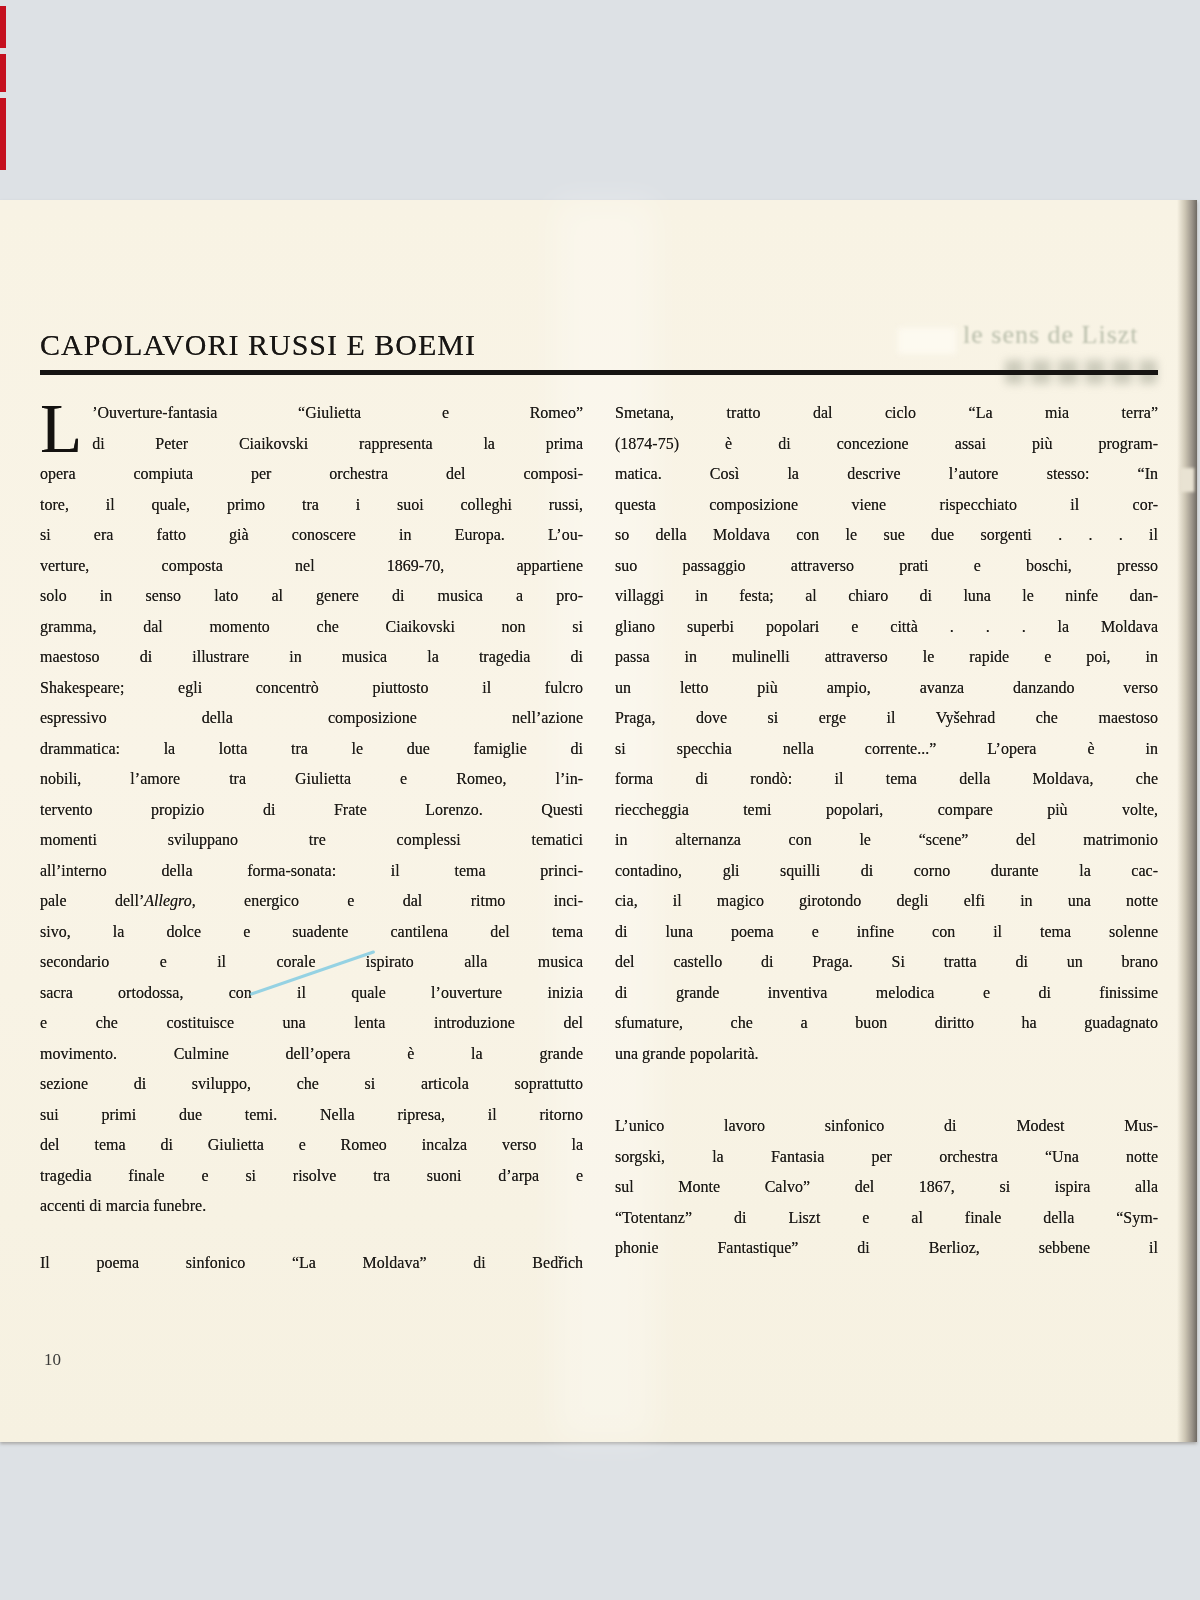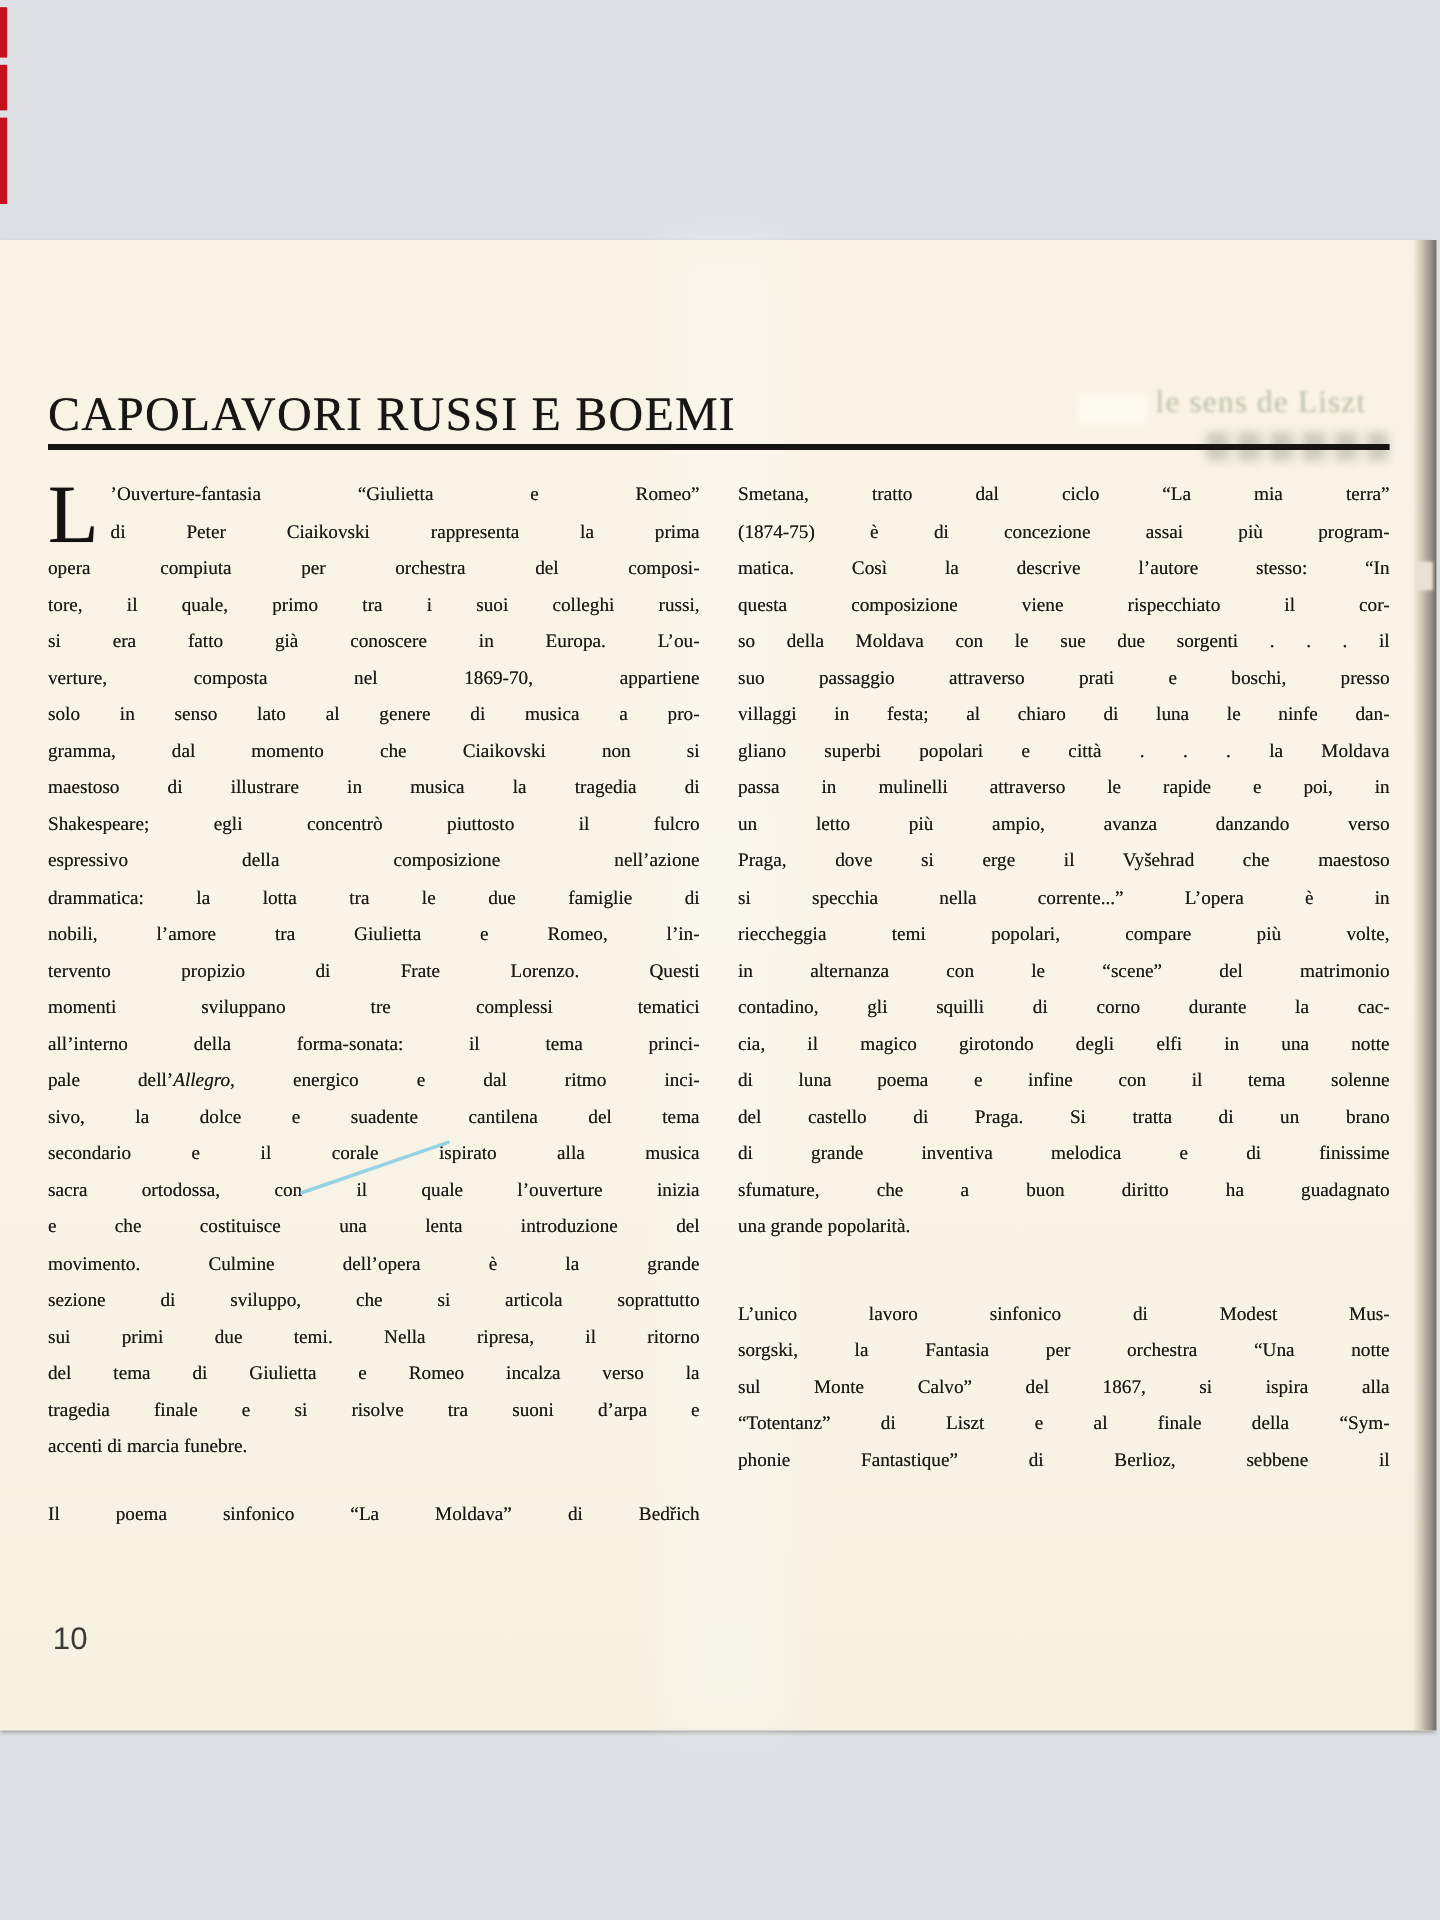--- a/index.html
+++ b/index.html
@@ -25,21 +25,21 @@
     position:absolute;left:1177px;top:200px;width:20px;height:1242px;
     background:linear-gradient(90deg, rgba(205,198,180,0) 0%, #cdc6b4 40%, #9b948a 75%, #6f6a63 100%);
   }
   .page-edge-notch{
     position:absolute;left:1180px;top:468px;width:14px;height:24px;
     background:#e9e3d3;filter:blur(1.5px);
   }
 
   .title{
     position:absolute;left:40px;top:322px;
-    font-size:40px;line-height:46px;letter-spacing:1px;color:#181614;
+    font-size:30px;line-height:46px;letter-spacing:1px;color:#181614;
     text-shadow:0 0 .6px rgba(20,18,14,.8);
     white-space:nowrap;
   }
   .rule{position:absolute;left:40px;top:370px;width:1118px;height:5px;background:#161412;}
 
   .cols{position:absolute;left:40px;top:398px;width:1118px;display:flex;gap:32px;}
   .col{width:543px;}
   .para{overflow:visible;}
   .line{
     font-size:16px;line-height:30.5px;
@@ -50,22 +50,22 @@
   .dropcap{
     float:left;font-size:69px;line-height:57px;
     padding:3px 10px 0 0;color:#141210;
     text-shadow:0 0 .6px rgba(20,18,14,.8);
   }
   .p2-col1{margin-top:26px;}
   .p2-col2{margin-top:42px;}
 
   .pagenum{
     position:absolute;left:44px;top:1350px;
-    font-family:Liberation Sans, sans-serif;
-    font-size:26px;color:#3a3a38;
+    font-family:Liberation Serif, serif;
+    font-size:17px;color:#3a3a38;
   }
 
   
   .ghost-text{
     position:absolute;left:963px;top:320px;width:220px;
     font-size:26px;letter-spacing:1px;color:#8e9a84;opacity:.6;filter:blur(1.3px);
     white-space:nowrap;
   }
   .ghost-blur{
     position:absolute;left:1005px;top:360px;width:152px;height:24px;border-radius:4px;
@@ -149,20 +149,21 @@
           <div class="line">matica. Così la descrive l’autore stesso: “In</div>
           <div class="line">questa composizione viene rispecchiato il cor-</div>
           <div class="line">so della Moldava con le sue due sorgenti . . . il</div>
           <div class="line">suo passaggio attraverso prati e boschi, presso</div>
           <div class="line">villaggi in festa; al chiaro di luna le ninfe dan-</div>
           <div class="line">gliano superbi popolari e città . . . la Moldava</div>
           <div class="line">passa in mulinelli attraverso le rapide e poi, in</div>
           <div class="line">un letto più ampio, avanza danzando verso</div>
           <div class="line">Praga, dove si erge il Vyšehrad che maestoso</div>
           <div class="line">si specchia nella corrente...” L’opera è in</div>
+          <div class="line">forma di rondò: il tema della Moldava, che</div>
           <div class="line">rieccheggia temi popolari, compare più volte,</div>
           <div class="line">in alternanza con le “scene” del matrimonio</div>
           <div class="line">contadino, gli squilli di corno durante la cac-</div>
           <div class="line">cia, il magico girotondo degli elfi in una notte</div>
           <div class="line">di luna poema e infine con il tema solenne</div>
           <div class="line">del castello di Praga. Si tratta di un brano</div>
           <div class="line">di grande inventiva melodica e di finissime</div>
           <div class="line">sfumature, che a buon diritto ha guadagnato</div>
           <div class="line">una grande popolarità.</div>
         </div>

